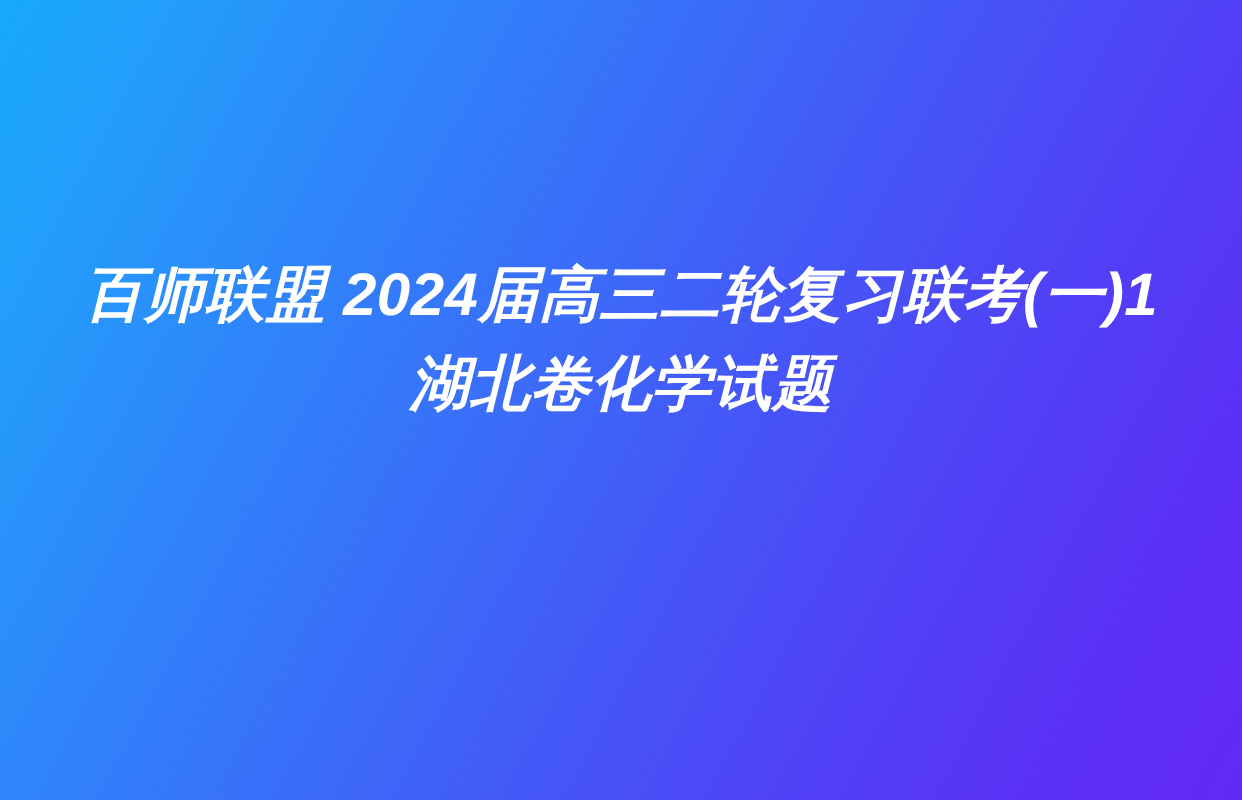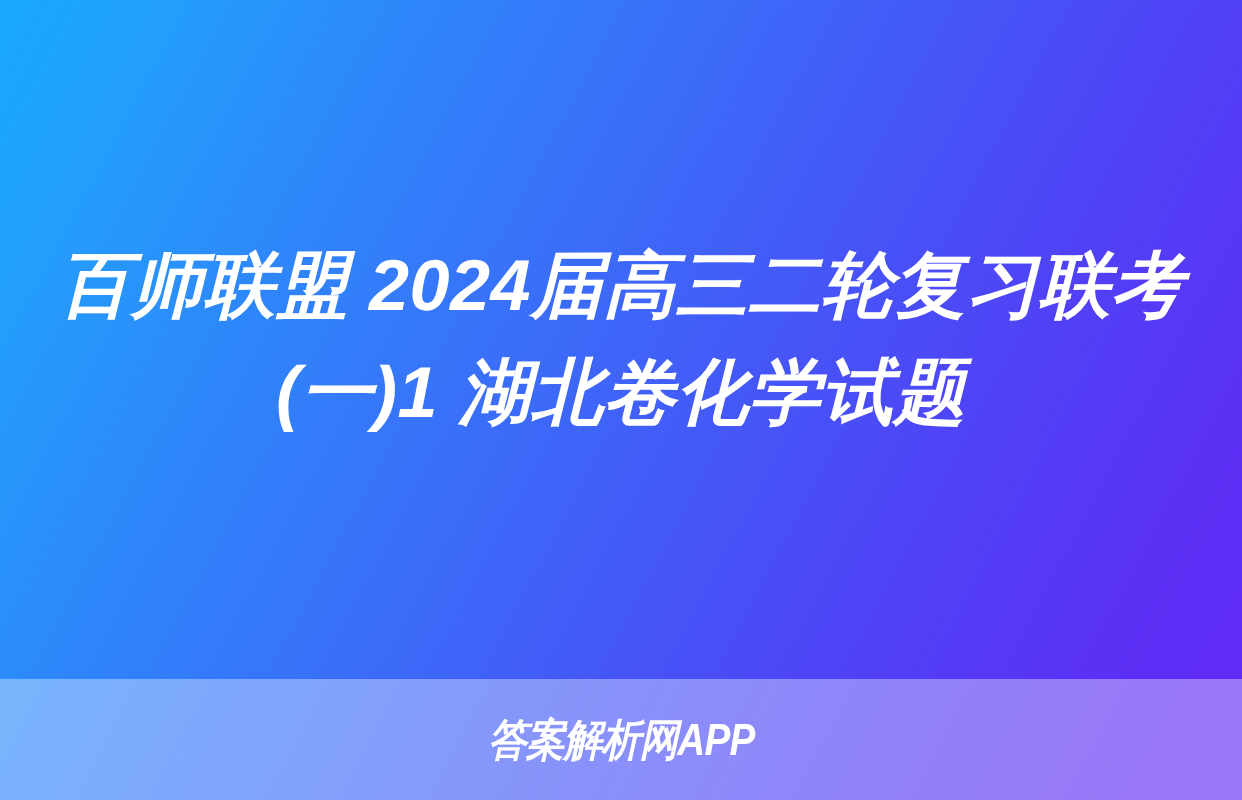--- a/index.html
+++ b/index.html
@@ -44,21 +44,21 @@
   }
 
   .title-text {
     margin: 0;
     width: 100%;
     text-align: center;
     color: #ffffff;
     font-family: "Liberation Sans", "DejaVu Sans", sans-serif;
     font-weight: 700;
     font-style: italic;
-    font-size: 72px;
+    font-size: 60px;
     line-height: 1.48;
     letter-spacing: 0.5px;
     word-break: break-all;
     text-rendering: geometricPrecision;
   }
 
   
   .footer-band {
     position: absolute;
     left: 0;
@@ -87,17 +87,14 @@
 </style>
 </head>
 <body>
 
 <div class="canvas">
 
   <div class="title-block">
     <h1 class="title-text">百师联盟 2024届高三二轮复习联考(一)1 湖北卷化学试题</h1>
   </div>
 
-  <div class="footer-band">
-    <p class="footer-text">答案解析网APP</p>
-  </div>
 
 </div>
 
 </body></html>

